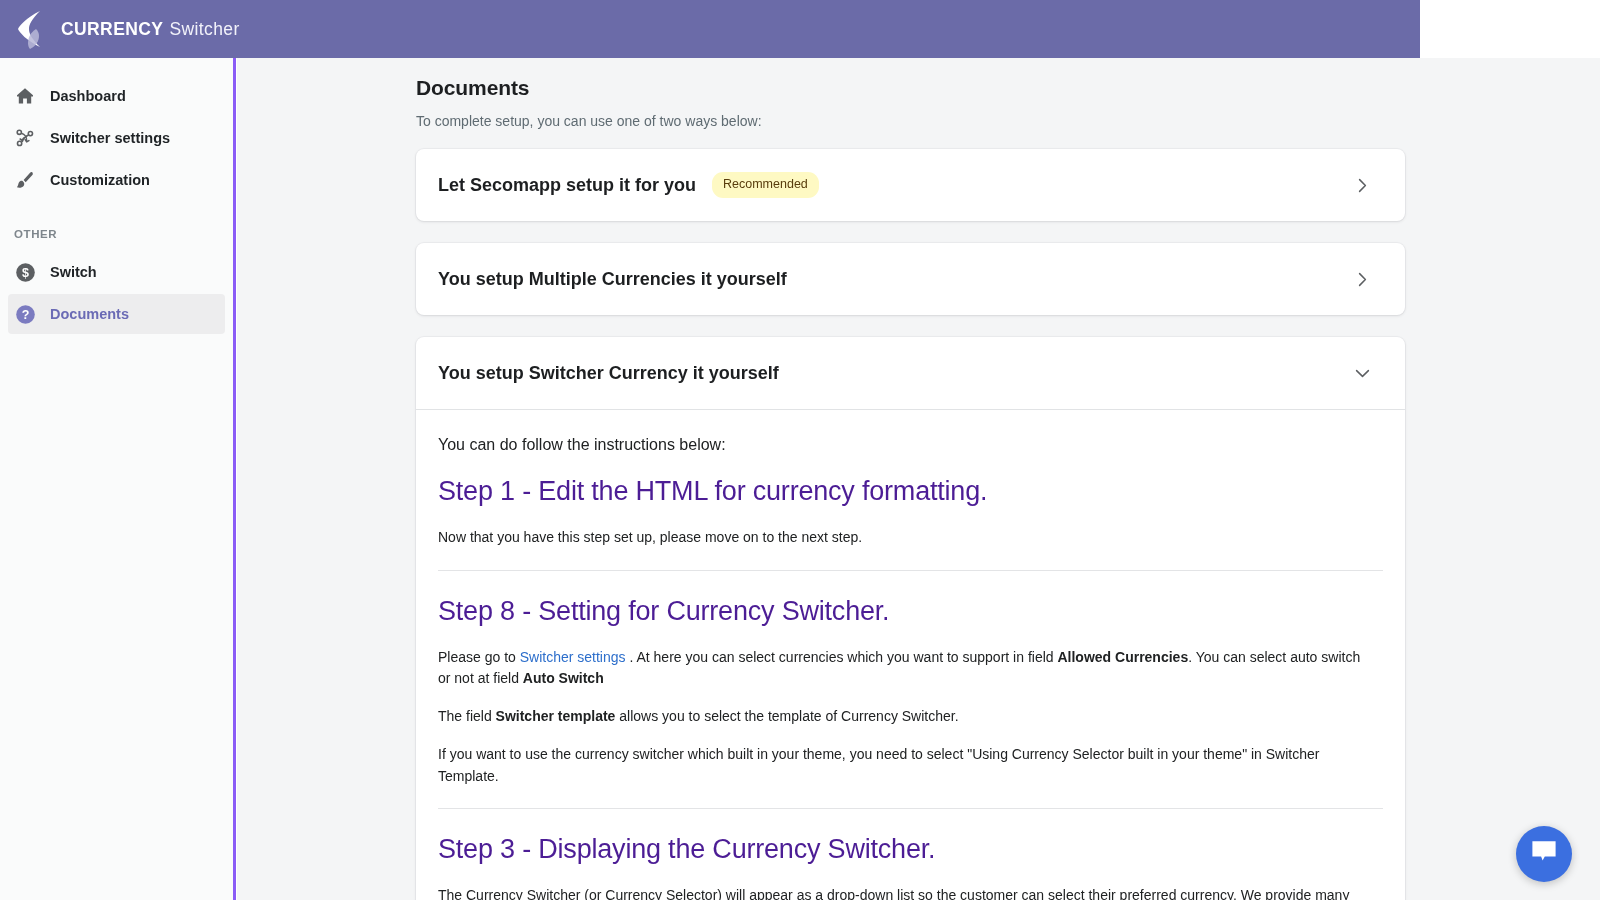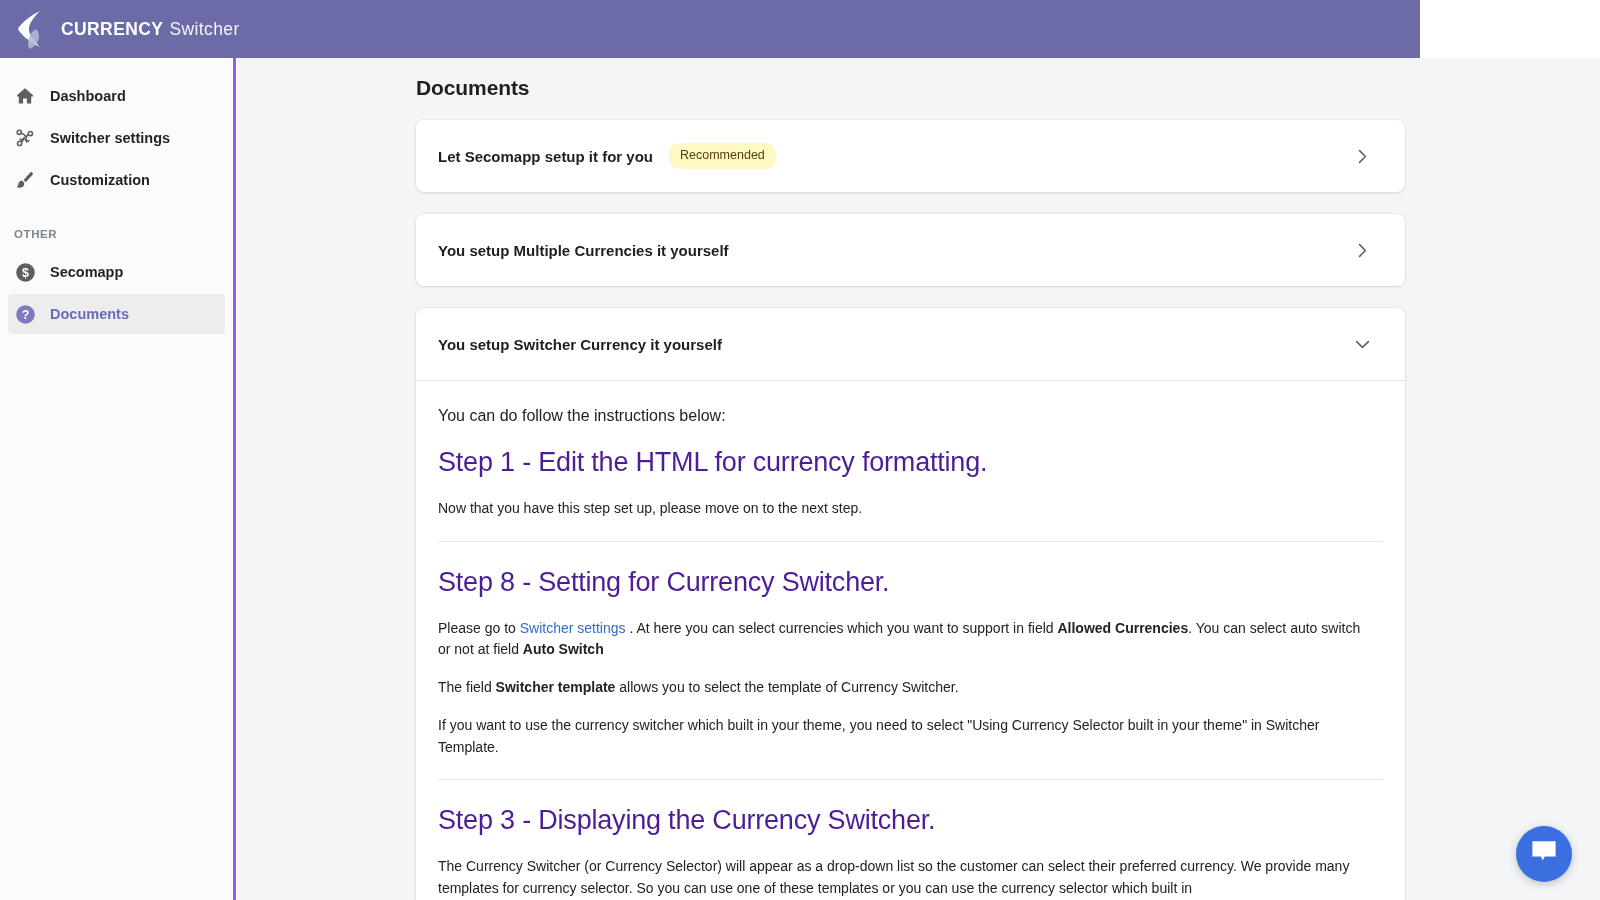--- a/index.html
+++ b/index.html
@@ -121,21 +121,21 @@
     margin-bottom: 22px;
   }
   .card-head {
     height: 72px;
     display: flex;
     align-items: center;
     padding: 0 32px 0 22px;
     cursor: pointer;
   }
   .card-title {
-    font-size: 15px;
+    font-size: 18px;
     font-weight: 700;
     color: #1d1f21;
     white-space: nowrap;
     text-align: center;
   }
   .badge {
     margin-left: 16px;
     background: #fef9c3;
     color: #583c0c;
     font-size: 12.5px;
@@ -252,39 +252,40 @@
 
   <div class="section-label">OTHER</div>
 
   <div class="nav-item">
     <span class="nav-ico">
       <svg width="21" height="21" viewBox="0 0 21 21">
         <circle cx="10.5" cy="10.5" r="9.3" fill="#5c5f62"></circle>
         <text x="10.5" y="15.1" font-family="Liberation Sans, sans-serif" font-size="12.5" font-weight="700" fill="#ffffff" text-anchor="middle">$</text>
       </svg>
     </span>
-    <span class="nav-label">Secomapp</span>
+    <span class="nav-label">Switch</span>
   </div>
 
   <div class="nav-item active">
     <span class="nav-ico">
       <svg width="21" height="21" viewBox="0 0 21 21">
         <circle cx="10.5" cy="10.5" r="9.3" fill="#7b7bc0"></circle>
         <text x="10.5" y="15.2" font-family="Liberation Sans, sans-serif" font-size="12.5" font-weight="700" fill="#ffffff" text-anchor="middle">?</text>
       </svg>
     </span>
     <span class="nav-label">Documents</span>
   </div>
 
 </nav>
 
 <main class="main">
 
   <div class="page-head">
     <h1 class="page-title">Documents</h1>
+    <div class="page-sub">To complete setup, you can use one of two ways below:</div>
   </div>
 
   <div class="cards">
 
     <section class="card">
       <div class="card-head">
         <span class="card-title">Let Secomapp setup it for you</span>
         <span class="badge">Recommended</span>
         <span class="chev">
           <svg width="17" height="17" viewBox="0 0 17 17" fill="none" stroke="#5c5f62" stroke-width="1.5" stroke-linecap="round" stroke-linejoin="round">

